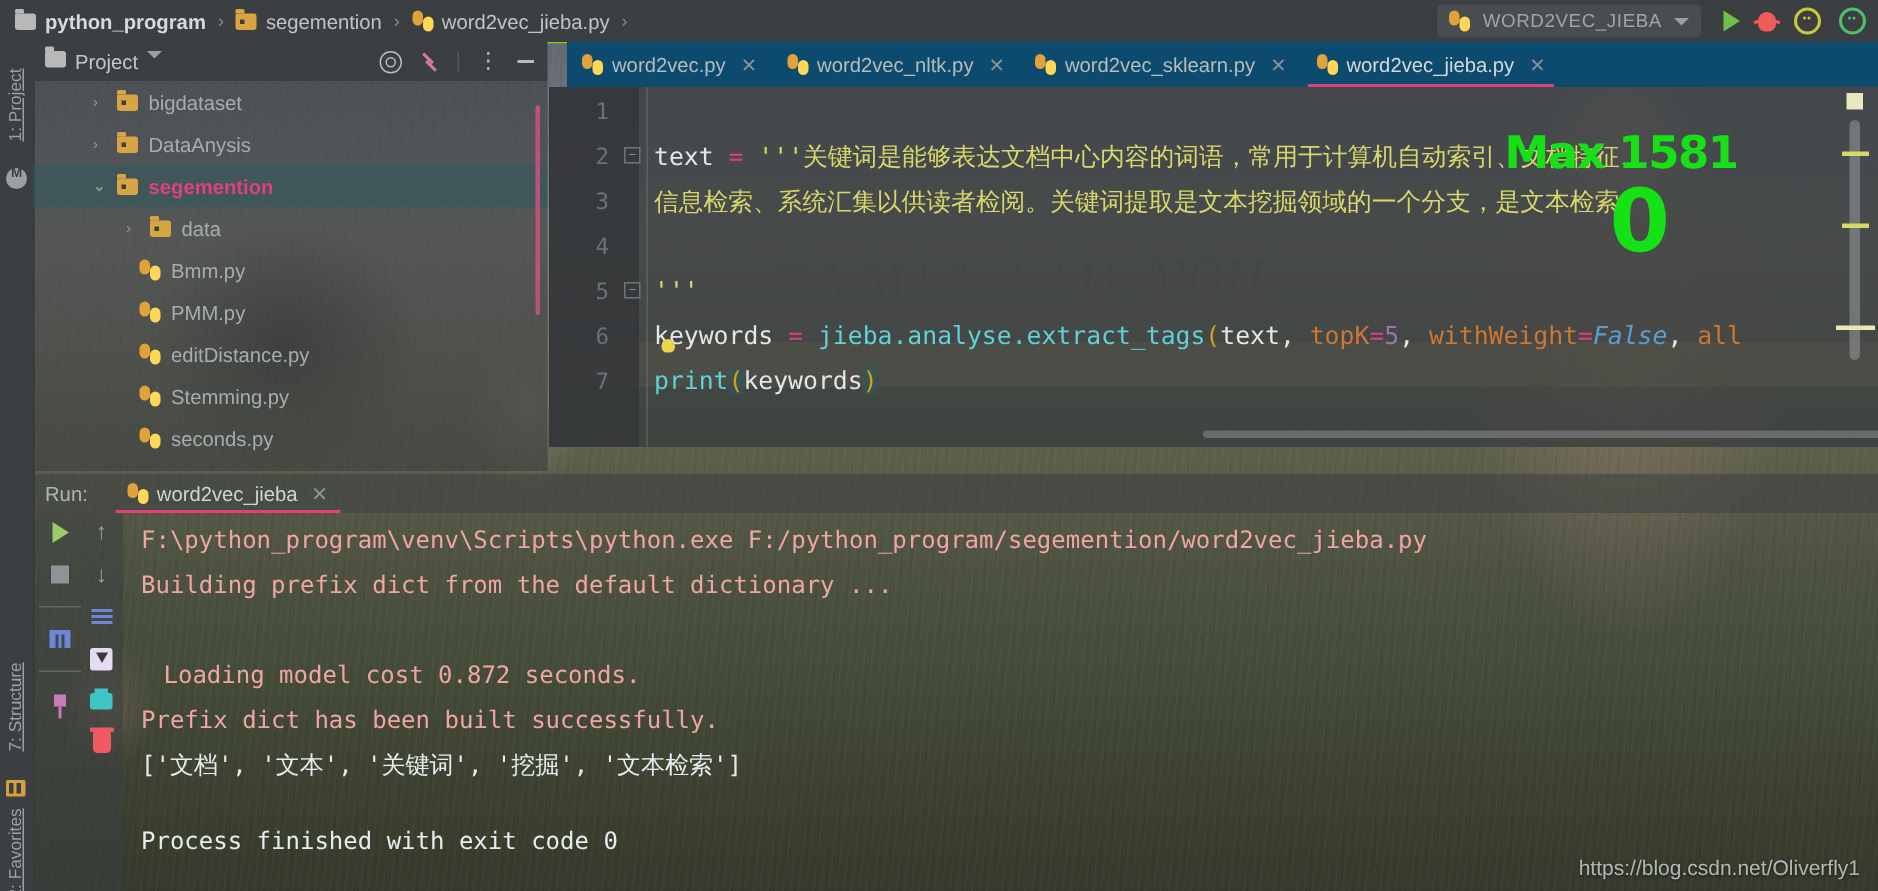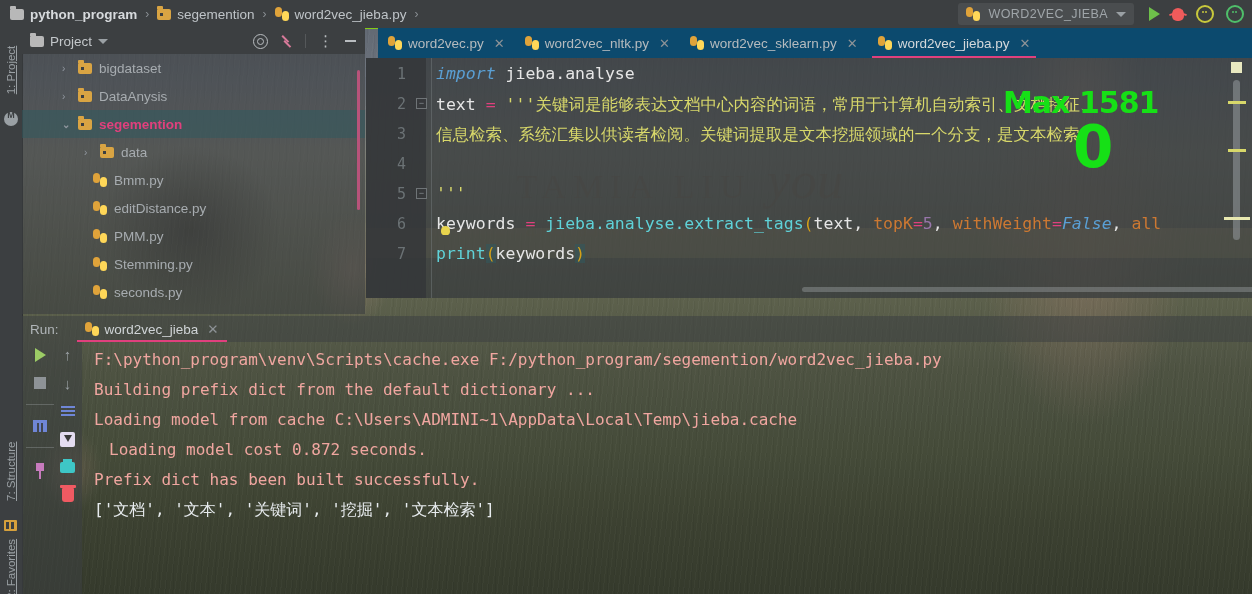--- a/index.html
+++ b/index.html
@@ -91,21 +91,21 @@
   }
   .rail .vt u{text-decoration:underline;}
   .rail-ic{position:absolute;left:4px;width:14px;height:14px;}
   .mico{background:#9aa0a4;border-radius:50%;width:14px;height:14px;position:relative;}
   .mico:after{content:"M";position:absolute;left:0;top:-2px;width:14px;text-align:center;font-size:9px;color:#3c3f41;font-weight:bold;}
   .sico{background:#d6a03c;width:13px;height:11px;border-radius:1px;position:relative;}
   .sico:after{content:"";position:absolute;left:2px;top:2px;width:3px;height:7px;background:#3c3f41;box-shadow:5px 0 0 #3c3f41;}
 
   
   .proj-head{position:absolute;left:22px;top:28px;width:343px;height:26px;background:#3c3f41;display:flex;align-items:center;}
-  .proj-head .ttl{margin-left:8px;display:flex;align-items:center;gap:6px;color:#c3c7ca;font-size:13.5px;}
+  .proj-head .ttl{margin-left:8px;display:flex;align-items:flex-start;gap:6px;color:#c3c7ca;font-size:13.5px;}
   .ph-ic{margin-left:auto;display:flex;align-items:center;gap:12px;padding-right:9px;}
   .tgt{width:13px;height:13px;border:1.5px solid #b9bdc0;border-radius:50%;position:relative;}
   .tgt:after{content:"";position:absolute;left:3px;top:3px;width:5px;height:5px;border:1.5px solid #b9bdc0;border-radius:50%;}
   .collapse{width:13px;height:13px;position:relative;}
   .collapse:before,.collapse:after{content:"";position:absolute;width:9px;height:1.6px;background:#d87a9a;}
   .collapse:before{top:3px;left:1px;transform:rotate(45deg);} .collapse:after{bottom:3px;left:3px;transform:rotate(45deg);}
   .kebab{color:#b9bdc0;font-size:15px;line-height:10px;letter-spacing:0;}
   .minus{width:11px;height:2px;background:#b9bdc0;}
   .ph-divider{width:1px;height:14px;background:#55585a;}
 
@@ -290,28 +290,28 @@
           <b></b>
           <i></i>
         </span>
       <span>Bmm.py</span>
     </div>
     <div class="node" style="padding-left:71px;">
       <span class="pyico gold">
           <b></b>
           <i></i>
         </span>
+      <span>PMM.py</span>
+    </div>
+    <div class="node" style="padding-left:71px;">
+      <span class="pyico gold">
+          <b></b>
+          <i></i>
+        </span>
       <span>editDistance.py</span>
-    </div>
-    <div class="node" style="padding-left:71px;">
-      <span class="pyico gold">
-          <b></b>
-          <i></i>
-        </span>
-      <span>PMM.py</span>
     </div>
     <div class="node" style="padding-left:71px;">
       <span class="pyico gold">
           <b></b>
           <i></i>
         </span>
       <span>Stemming.py</span>
     </div>
     <div class="node" style="padding-left:71px;">
       <span class="pyico gold">
@@ -373,21 +373,20 @@
       <span class="fold" style="top:40px;">
           <i>−</i>
         </span>
       <span class="fold" style="top:130px;">
           <i>−</i>
         </span>
     </div>
     <div class="vline"></div>
 
     <div class="code">
-      <div class="cl" style="top:6px;"><span class="kwi">import</span><span class="plain"> jieba.analyse</span></div>
 
       <div class="cl" style="top:36px;"><span class="plain">text</span><span class="plain"> </span><span class="op">=</span><span class="plain"> </span><span class="str">'''</span><span class="str">关键词是能够表达文档中心内容的词语，常用于计算机自动索引、文档特征、</span></div>
 
       <div class="cl" style="top:66px;"><span class="str">信息检索、系统汇集以供读者检阅。关键词提取是文本挖掘领域的一个分支，是文本检索、</span></div>
 
 
       <div class="cl" style="top:126px;"><span class="str">'''</span></div>
 
       <div class="cl" style="top:156px;"><span class="plain">keywords</span><span class="plain"> </span><span class="op">=</span><span class="plain"> </span><span class="bi">jieba.analyse.extract_tags</span><span class="paren">(</span><span class="plain">text</span><span class="plain">, </span><span class="pa">topK</span><span class="op">=</span><span class="num">5</span><span class="plain">, </span><span class="pa">withWeight</span><span class="op">=</span><span class="fals">False</span><span class="plain">, </span><span class="pa">all</span></div>
 
@@ -432,23 +431,24 @@
       <span class="i-up">↑</span>
       <span class="i-dn">↓</span>
       <span class="i-wrap"></span>
       <span class="i-dl"></span>
       <span class="i-print"></span>
       <span class="i-trash"></span>
     </div>
   </div>
 
   <div class="console">
-    <div class="cline cerr" style="top:8px;">F:\python_program\venv\Scripts\cache.exe F:/python_program/segemention/word2vec_jieba.py</div>
+    <div class="cline cerr" style="top:8px;">F:\python_program\venv\Scripts\python.exe F:/python_program/segemention/word2vec_jieba.py</div>
     <div class="cline cerr" style="top:38px;">Building prefix dict from the default dictionary ...</div>
-    <div class="cline cerr" style="top:68px;">Loading model from cache C:\Users\ADMINI~1\AppData\Local\Temp\jieba.cache</div>
     <div class="cline cerr" style="top:98px;margin-left:15px;">Loading model cost 0.872 seconds.</div>
     <div class="cline cerr" style="top:128px;">Prefix dict has been built successfully.</div>
     <div class="cline cout" style="top:158px;">['文档', '文本', '关键词', '挖掘', '文本检索']</div>
     <div class="cline cout" style="top:188px;"></div>
-  </div>
-
+    <div class="cline cout" style="top:209px;">Process finished with exit code 0</div>
+  </div>
+
+  <div class="csdn">https://blog.csdn.net/Oliverfly1</div>
 
 </div>
 
 </body></html>

